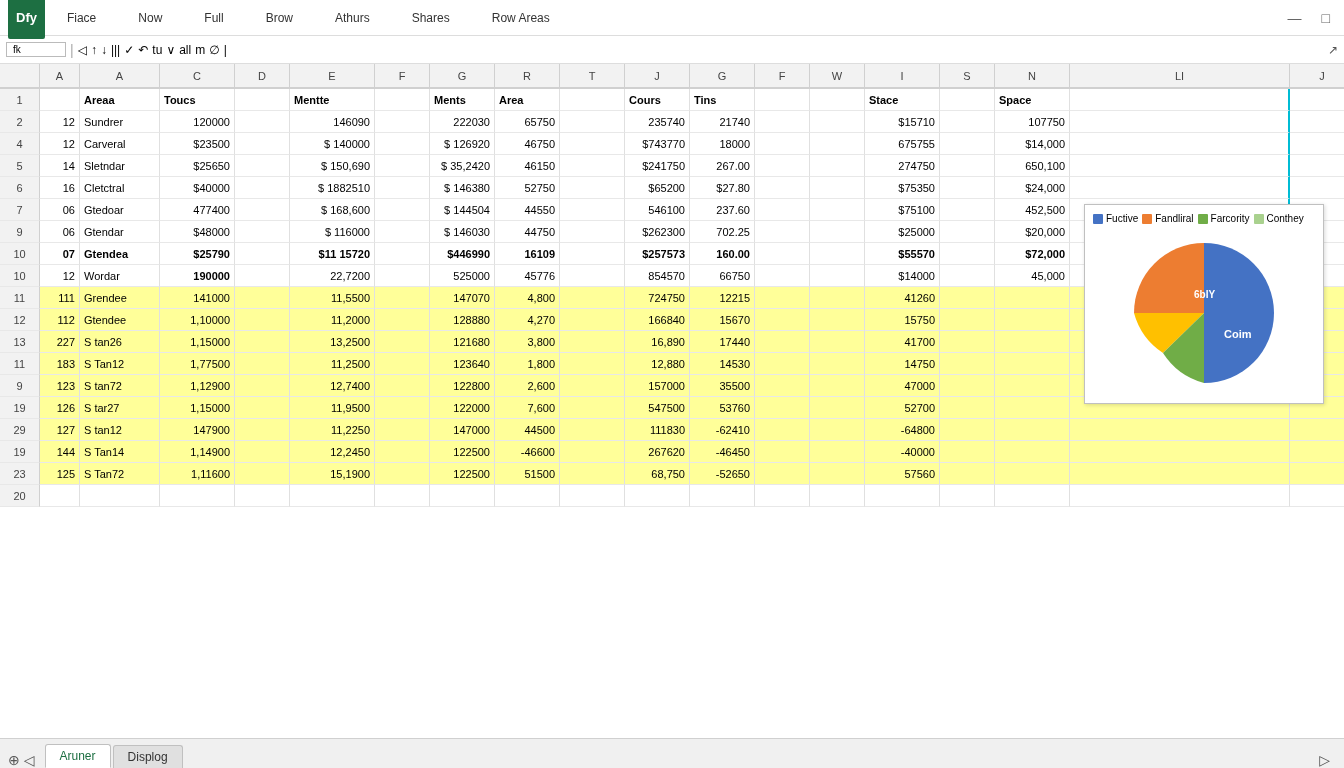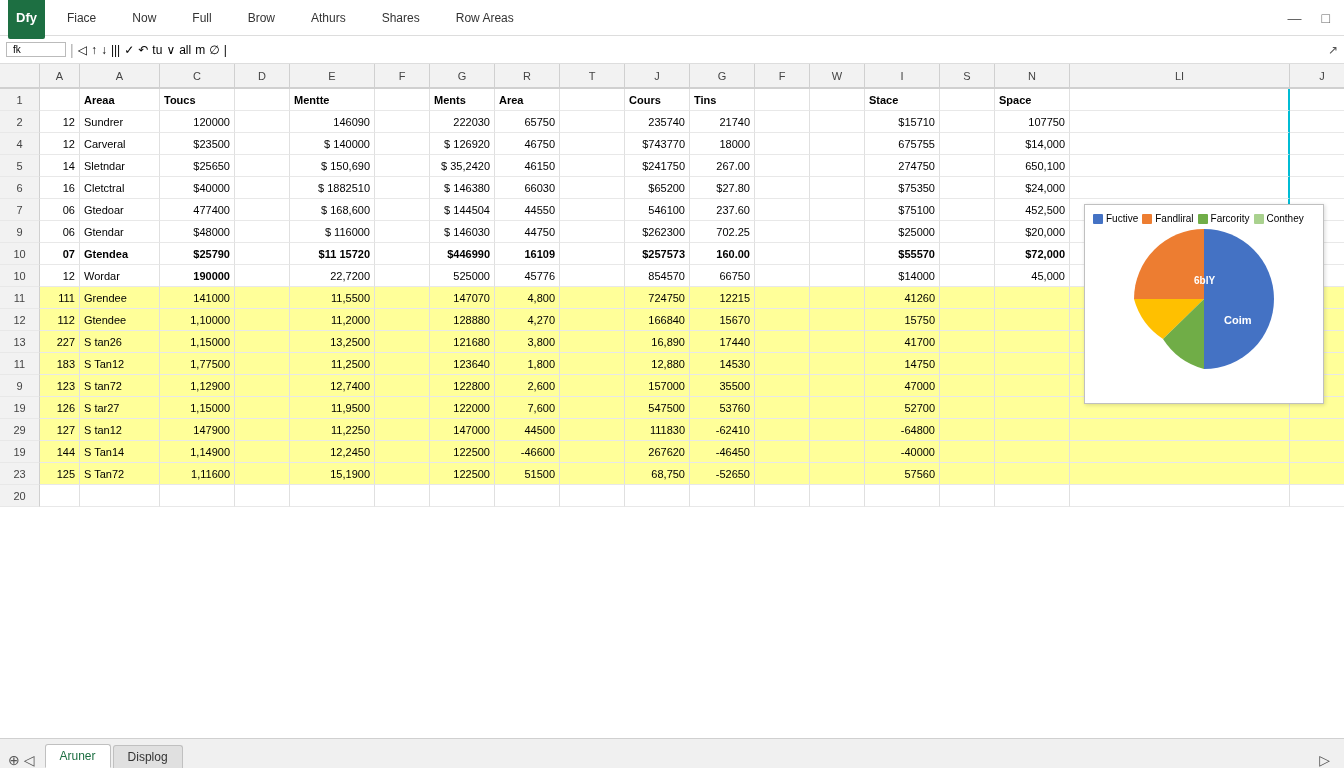--- a/index.html
+++ b/index.html
@@ -18,21 +18,21 @@
       background: #1d6f42;
       color: white;
       font-weight: bold;
       font-size: 13px;
       padding: 14px 8px;
       border-radius: 2px;
       margin-right: 12px;
     }
     .menu-bar {
       display: flex;
-      gap: 16px;
+      gap: 22px;
     }
     .menu-item {
       padding: 4px 10px;
       cursor: pointer;
       border-radius: 2px;
       font-size: 12px;
       color: #333;
     }
     .window-controls {
       margin-left: auto;
@@ -174,21 +174,21 @@
       background: white;
       border: 1px solid #c0c0c0;
       box-shadow: 1px 1px 4px rgba(0,0,0,0.15);
       padding: 8px;
       z-index: 20;
     }
     .chart-legend {
       display: flex;
       flex-wrap: wrap;
       gap: 4px;
-      margin-bottom: 0;
+      margin-bottom: 14px;
       font-size: 10px;
     }
     .legend-item {
       display: flex;
       align-items: center;
       gap: 3px;
     }
     .legend-dot {
       width: 10px;
       height: 10px;
@@ -407,21 +407,21 @@
 
       <div class="table-row">
         <div class="row-num">6</div>
         <div class="cell w-a right">16</div>
         <div class="cell w-b">Cletctral</div>
         <div class="cell w-c right">$40000</div>
         <div class="cell w-d"></div>
         <div class="cell w-e right">$ 1882510</div>
         <div class="cell w-f"></div>
         <div class="cell w-g right">$ 146380</div>
-        <div class="cell w-h right">66030</div>
+        <div class="cell w-h right">52750</div>
         <div class="cell w-i"></div>
         <div class="cell w-j right">$65200</div>
         <div class="cell w-g right">$27.80</div>
         <div class="cell w-f"></div>
         <div class="cell w-l"></div>
         <div class="cell w-m right">$75350</div>
         <div class="cell w-n"></div>
         <div class="cell w-o right">$24,000</div>
         <div class="cell" style="width:220px;min-width:220px;border-right:2px solid #00bcd4;"></div>
         <div class="cell w-j"></div>

